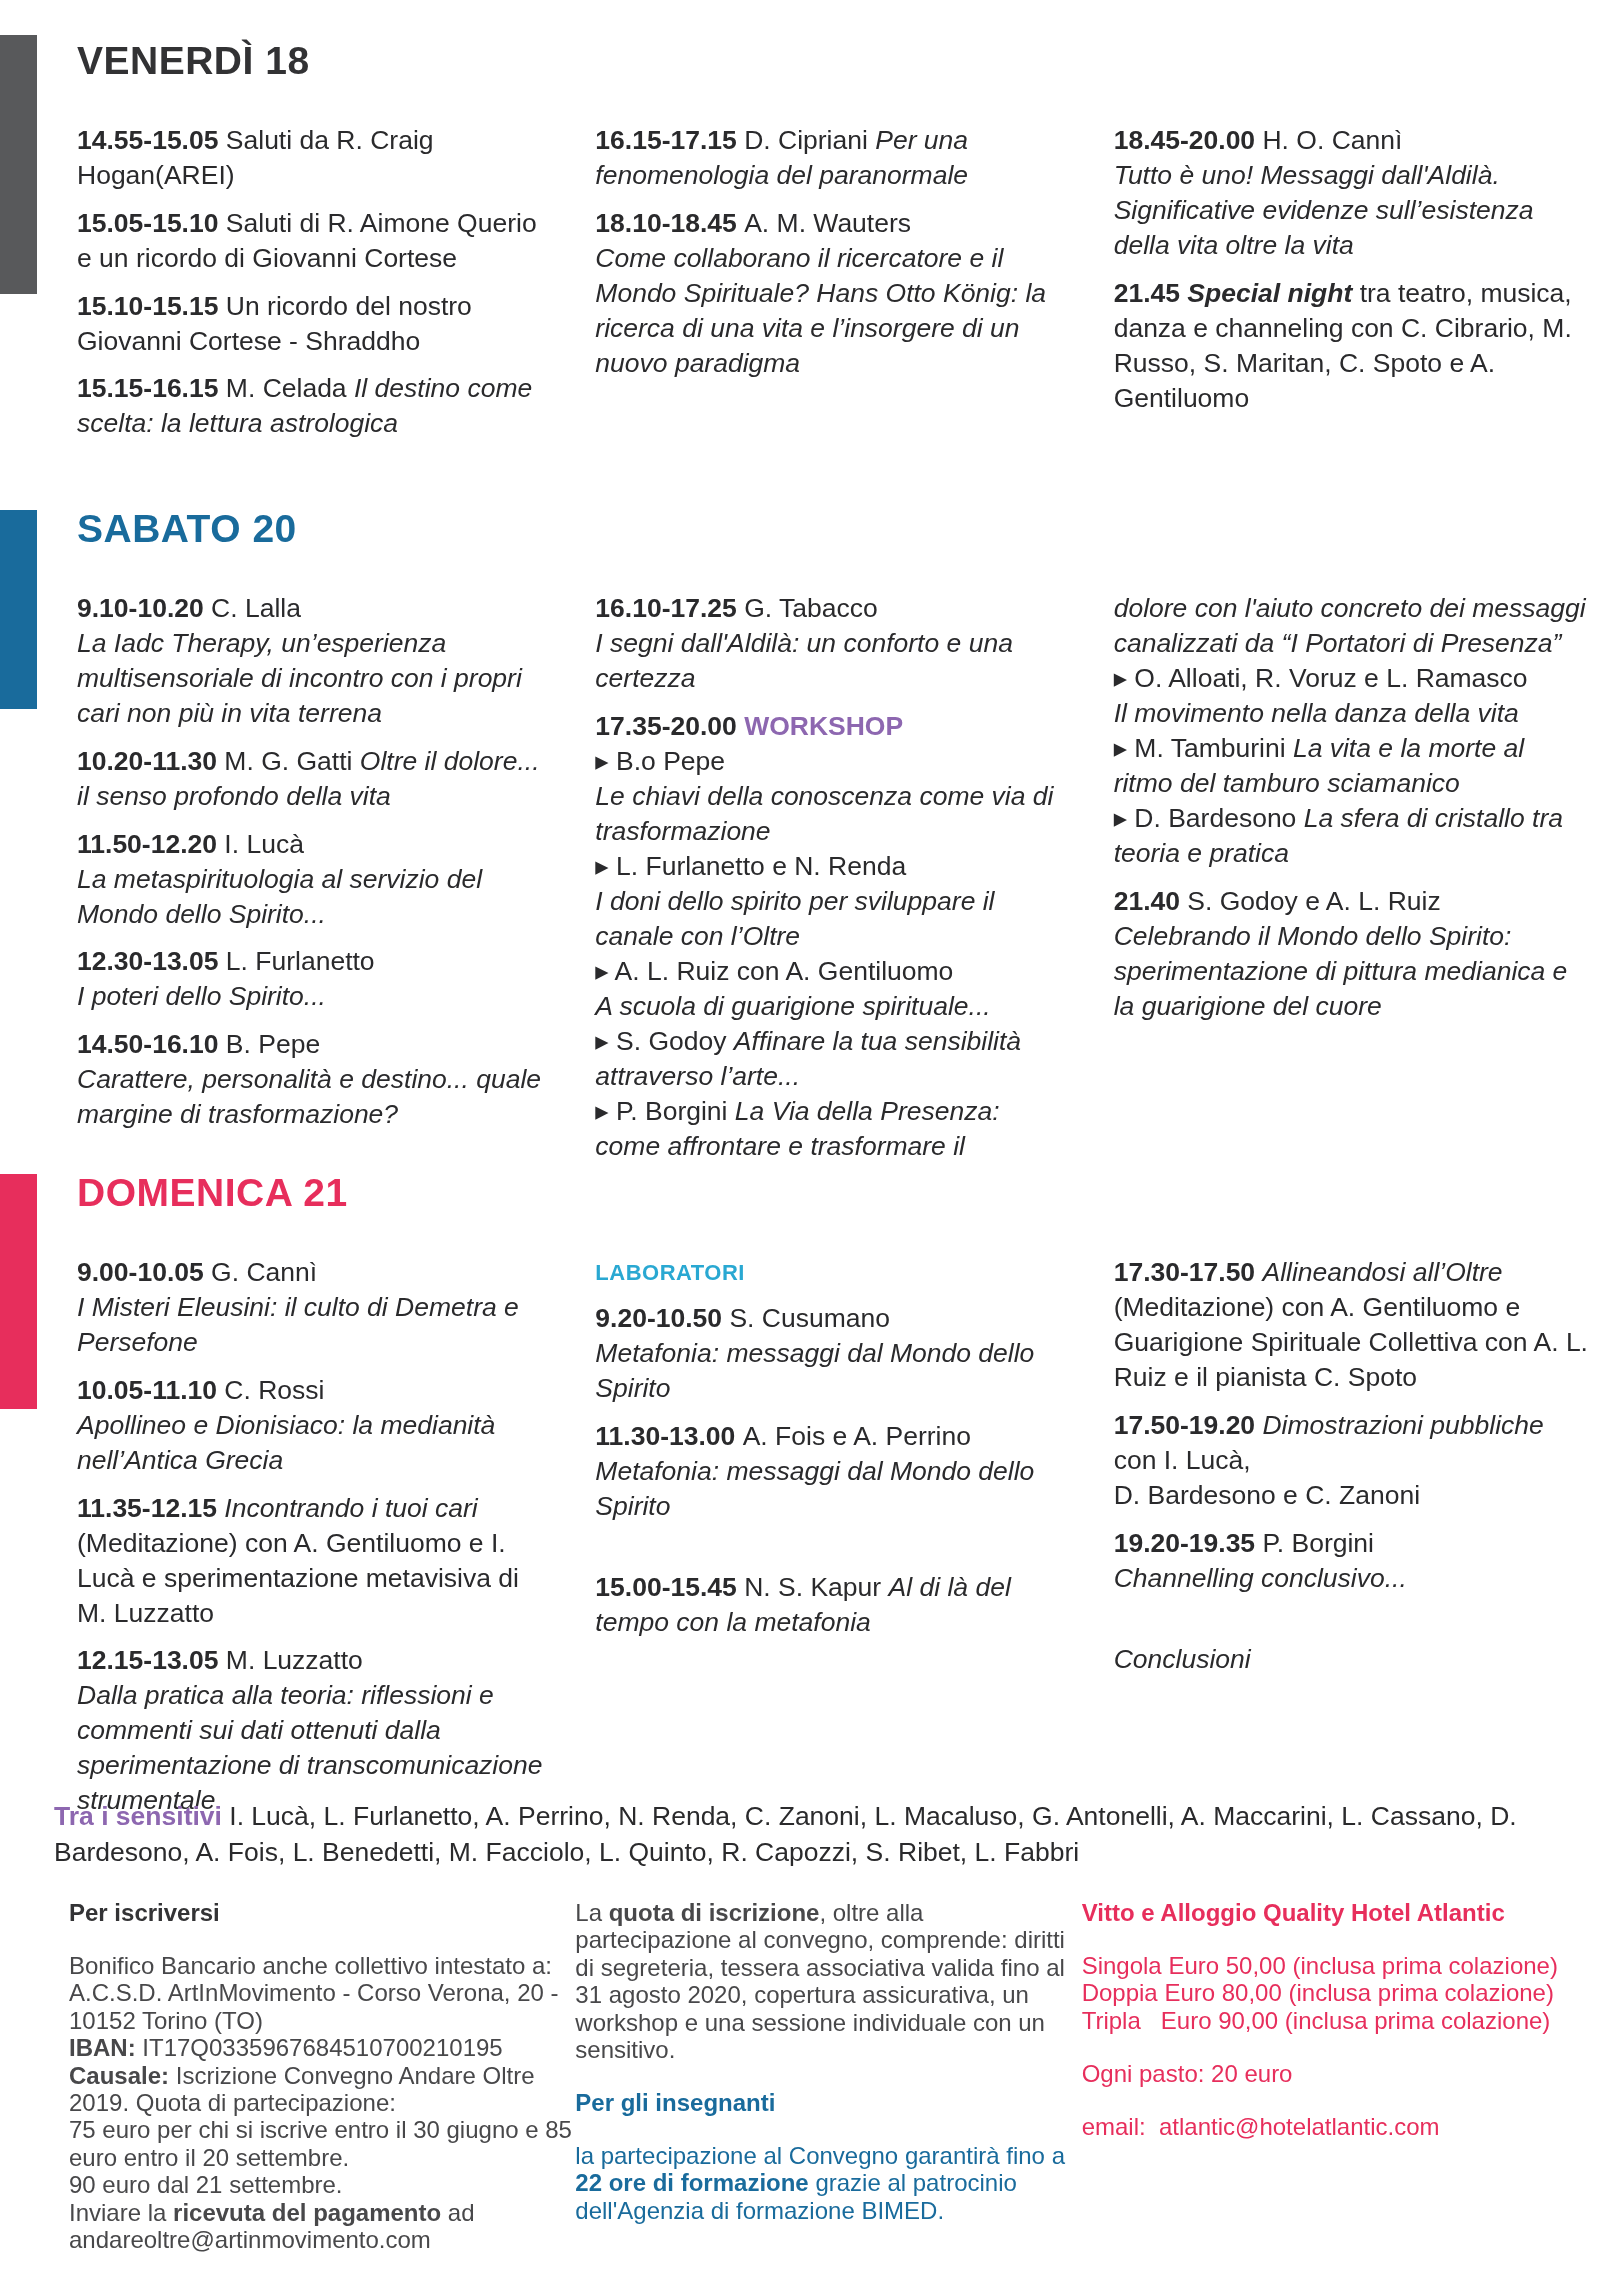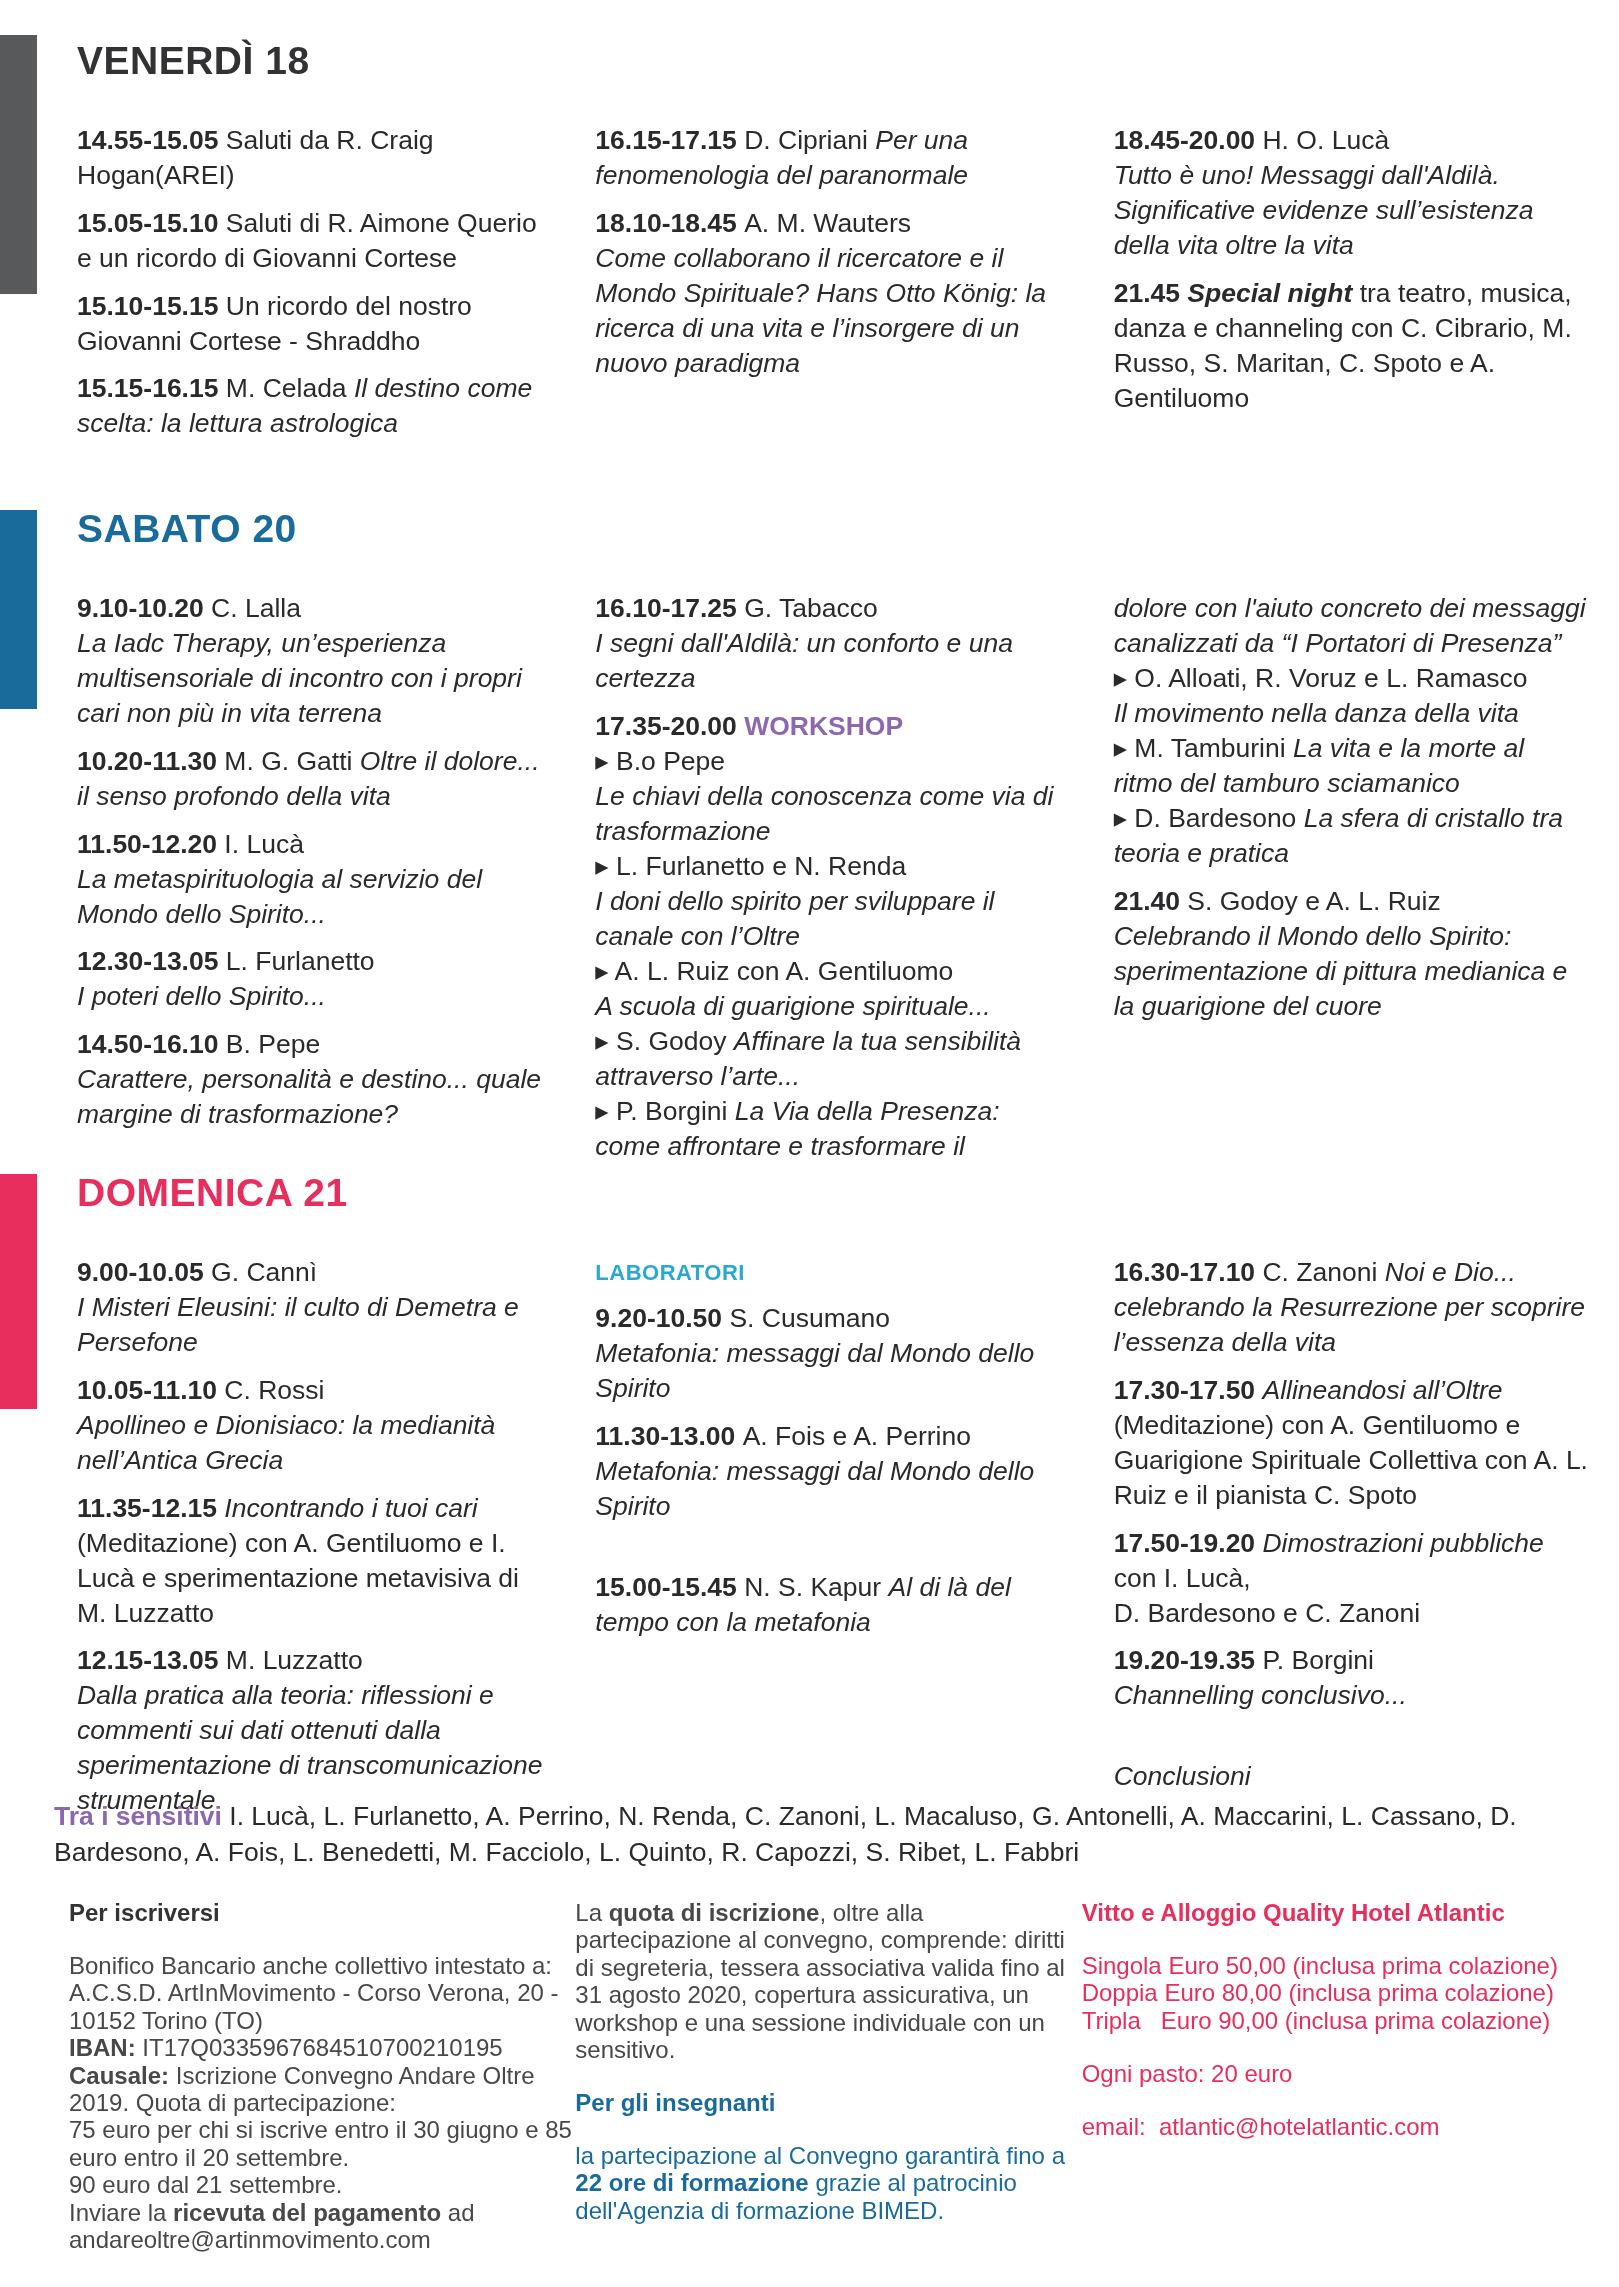--- a/index.html
+++ b/index.html
@@ -68,21 +68,21 @@
           </div>
         </div>
       <div class="col">
           <div class="entries">
             <p class="entry"><span class="rb">16.15-17.15 </span><span>D. Cipriani </span><span class="ri">Per una fenomenologia del paranormale</span></p>
             <p class="entry"><span class="rb">18.10-18.45 </span><span>A. M. Wauters</span><br><span class="ri">Come collaborano il ricercatore e il Mondo Spirituale? Hans Otto König: la ricerca di una vita e l’insorgere di un nuovo paradigma</span></p>
           </div>
         </div>
       <div class="col">
           <div class="entries">
-            <p class="entry"><span class="rb">18.45-20.00 </span><span>H. O. Lucà</span><br><span class="ri">Tutto è uno! Messaggi dall'Aldilà. Significative evidenze sull’esistenza della vita oltre la vita</span></p>
+            <p class="entry"><span class="rb">18.45-20.00 </span><span>H. O. Cannì</span><br><span class="ri">Tutto è uno! Messaggi dall'Aldilà. Significative evidenze sull’esistenza della vita oltre la vita</span></p>
             <p class="entry"><span class="rb">21.45 </span><span class="rbi">Special night </span><span>tra teatro, musica, danza e channeling con C. Cibrario, M. Russo, S. Maritan, C. Spoto e A. Gentiluomo</span></p>
           </div>
         </div>
     </div>
   </section>
 
   <section class="day sec-1">
     <h2 class="day-title t-blue">SABATO 20</h2>
     <div class="cols">
       <div class="col">
@@ -123,21 +123,20 @@
       <div class="col">
         <h3 class="lab-title">LABORATORI</h3>
         <div class="entries">
             <p class="entry"><span class="rb">9.20-10.50 </span><span>S. Cusumano</span><br><span class="ri">Metafonia: messaggi dal Mondo dello Spirito</span></p>
             <p class="entry"><span class="rb">11.30-13.00 </span><span>A. Fois e A. Perrino</span><br><span class="ri">Metafonia: messaggi dal Mondo dello Spirito</span></p>
             <p class="entry gap"><span class="rb">15.00-15.45 </span><span>N. S. Kapur </span><span class="ri">Al di là del tempo con la metafonia</span></p>
           </div>
       </div>
       <div class="col">
           <div class="entries">
-            <p class="entry"><span class="rb">16.30-17.10 </span><span>C. Zanoni </span><span class="ri">Noi e Dio... celebrando la Resurrezione per scoprire l’essenza della vita</span></p>
             <p class="entry"><span class="rb">17.30-17.50 </span><span class="ri">Allineandosi all’Oltre </span><span>(Meditazione) con A. Gentiluomo e Guarigione Spirituale Collettiva con A. L. Ruiz e il pianista C. Spoto</span></p>
             <p class="entry"><span class="rb">17.50-19.20 </span><span class="ri">Dimostrazioni pubbliche </span><span>con I. Lucà,</span><br><span>D. Bardesono e C. Zanoni</span></p>
             <p class="entry"><span class="rb">19.20-19.35 </span><span>P. Borgini</span><br><span class="ri">Channelling conclusivo...</span></p>
             <p class="entry gap"><span class="ri">Conclusioni</span></p>
           </div>
         </div>
     </div>
   </section>
 
   <p class="sensitivi"><span class="rpb">Tra i sensitivi </span><span>I. Lucà, L. Furlanetto, A. Perrino, N. Renda, C. Zanoni, L. Macaluso, G. Antonelli, A. Maccarini, L. Cassano, D. Bardesono, A. Fois, L. Benedetti, M. Facciolo, L. Quinto, R. Capozzi, S. Ribet, L. Fabbri</span></p>

